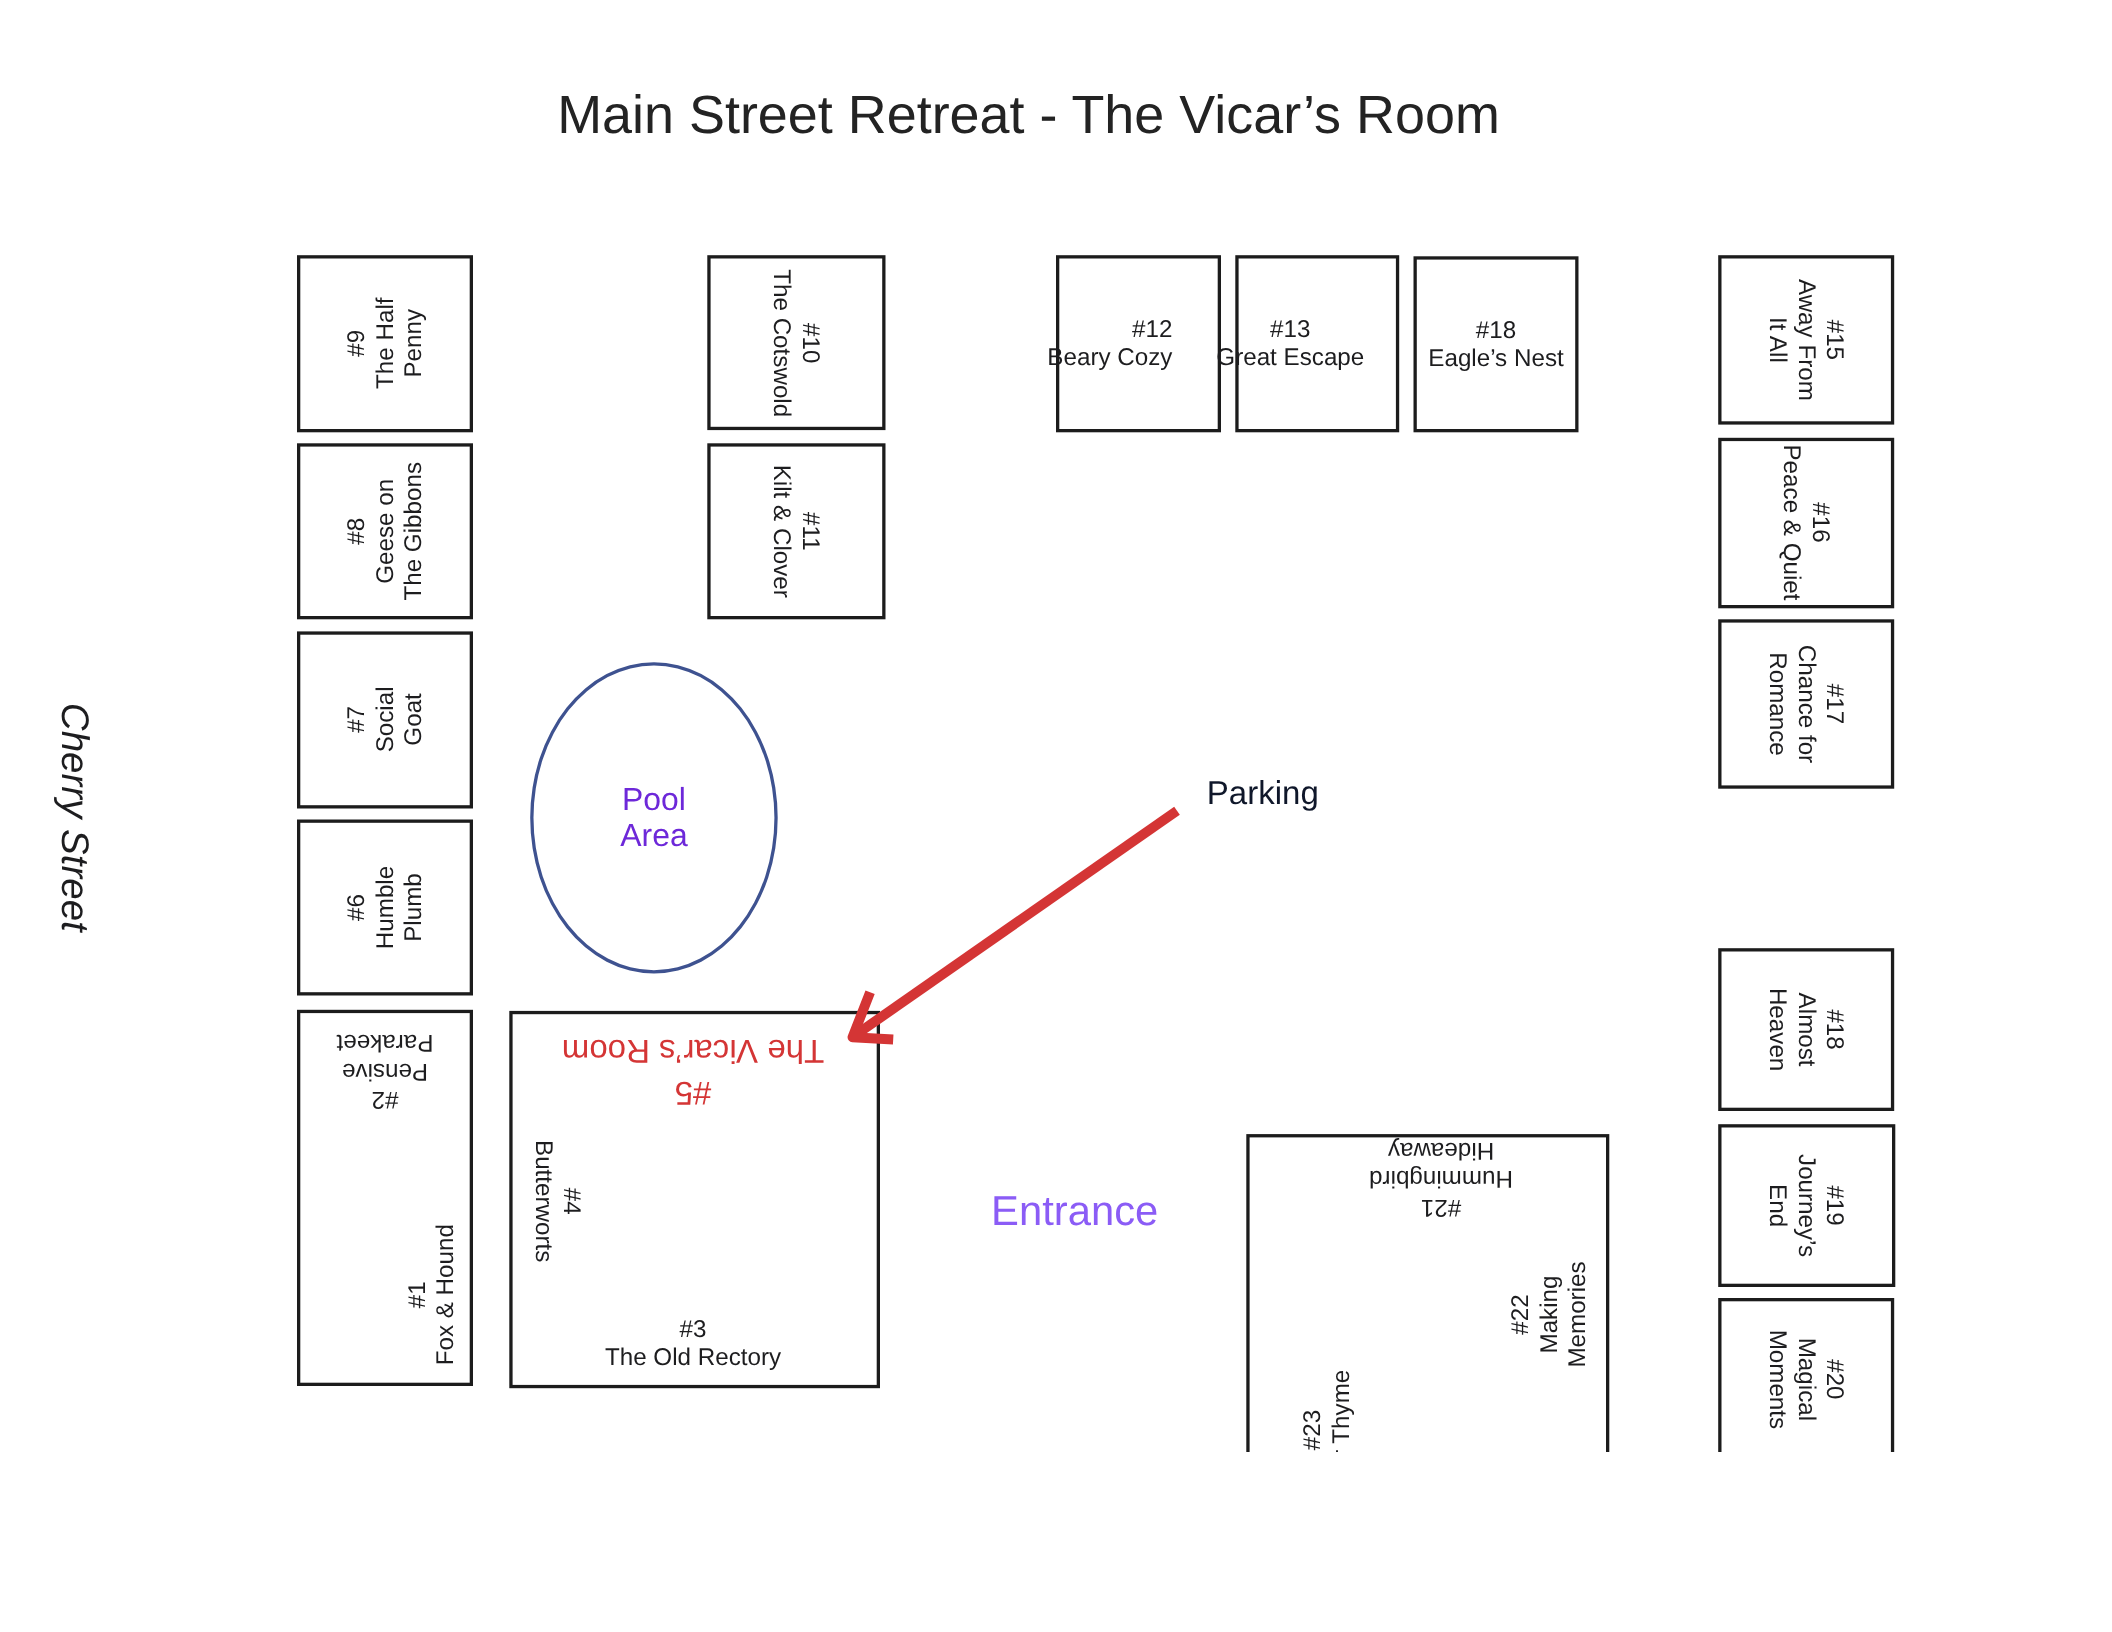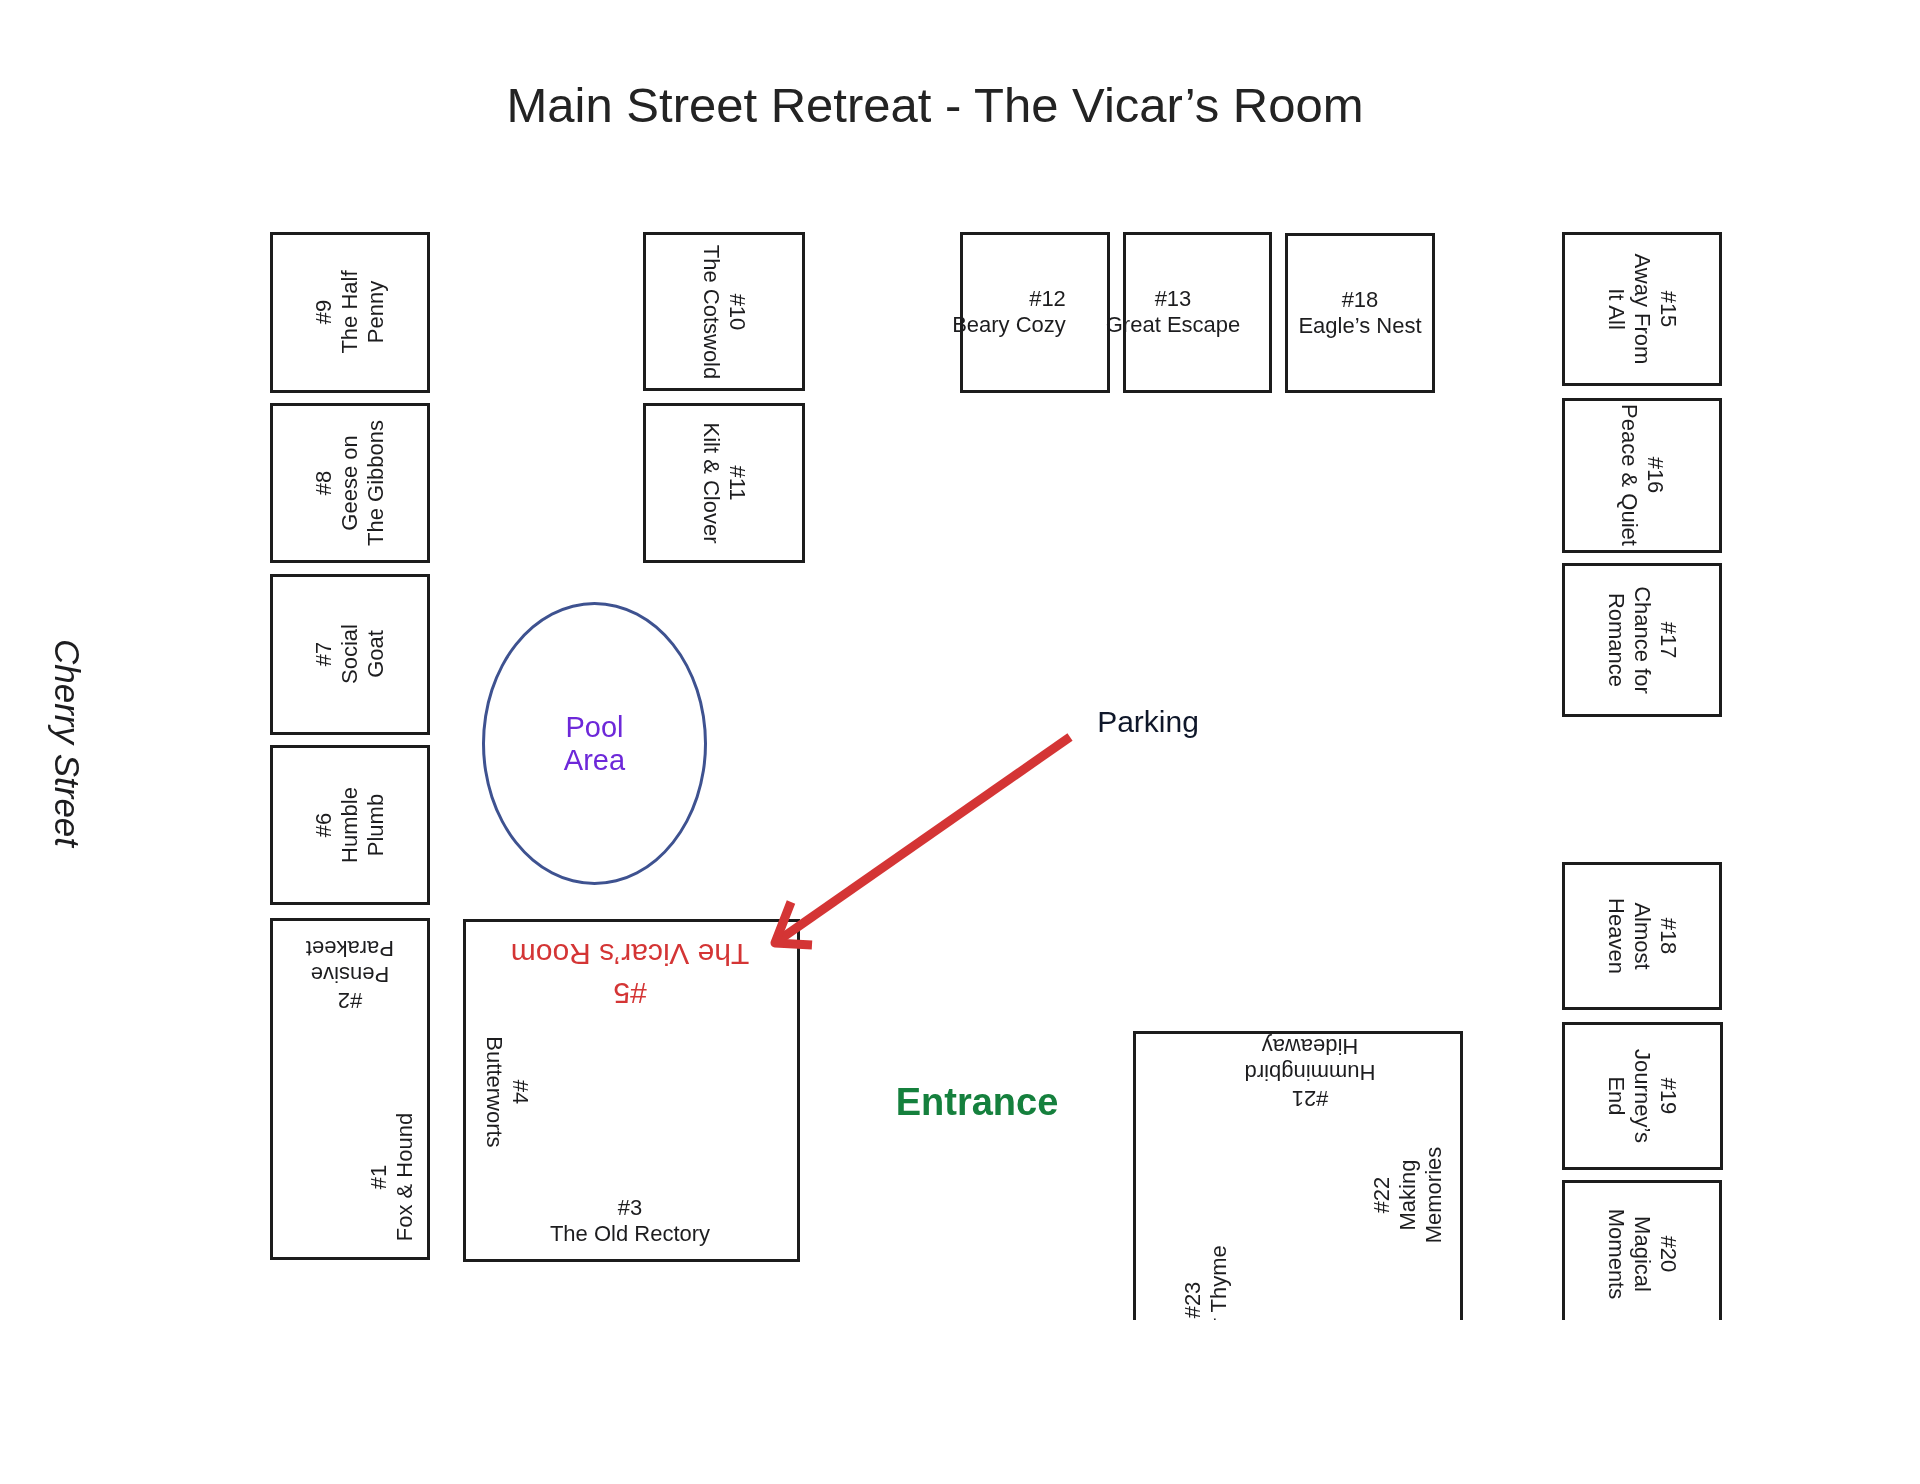--- a/index.html
+++ b/index.html
@@ -26,21 +26,21 @@
     position:absolute;font-style:italic;font-size:35px;color:#1d1d1f;white-space:nowrap;
   }
   .street-left{left:67px;top:743px;transform:translate(-50%,-50%) rotate(90deg);}
   .street-bottom{left:960px;top:1419px;transform:translate(-50%,-50%);text-align:center;}
   .parking{
     position:absolute;left:1148px;top:722px;transform:translate(-50%,-50%);
     font-size:30px;color:#0f172a;white-space:nowrap;
   }
   .entrance{
     position:absolute;left:977px;top:1102px;transform:translate(-50%,-50%);
-    font-size:38px;font-weight:700;color:#15803d;white-space:nowrap;text-align:center;
+    font-size:38px;font-weight:400;color:#8b5cf6;white-space:nowrap;text-align:center;
   }
   .pool{
     position:absolute;left:482px;top:602px;width:225px;height:283px;
     border:3px solid #3e5290;border-radius:50%;box-sizing:border-box;
     display:flex;align-items:center;justify-content:center;
   }
   .pool-label{
     text-align:center;white-space:pre-line;font-size:29px;line-height:33px;
     font-weight:500;color:#6d28d9;
   }

